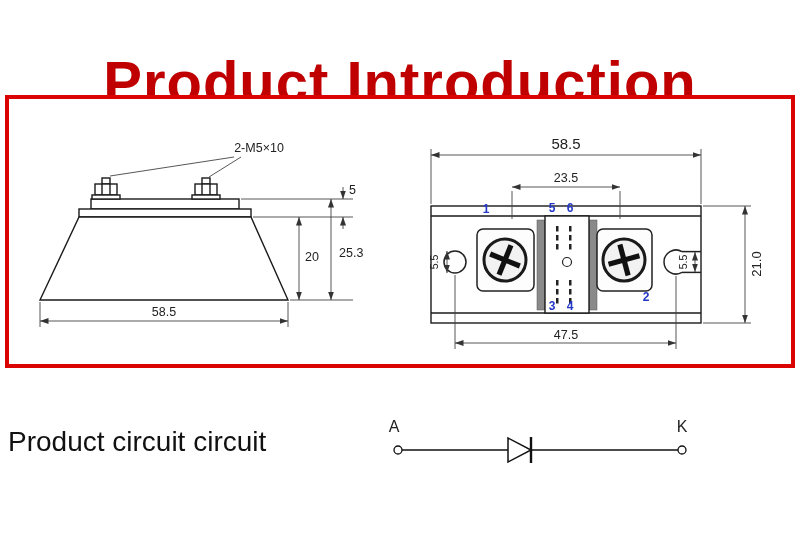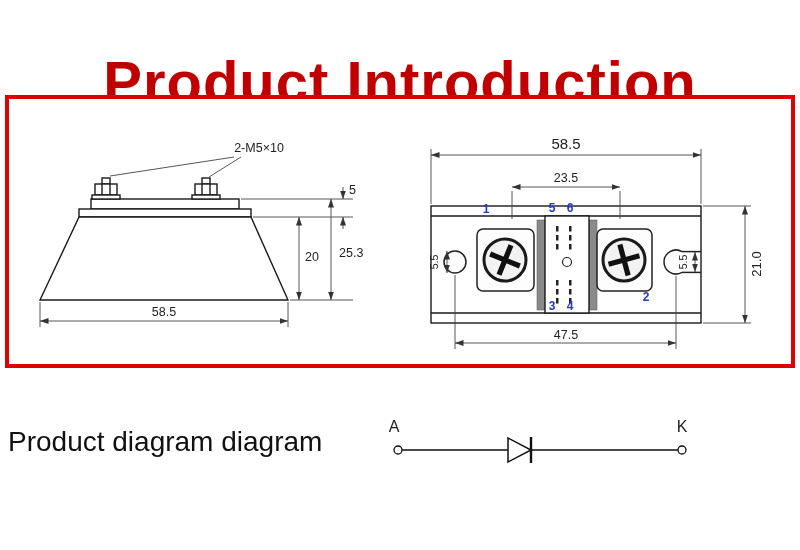--- a/index.html
+++ b/index.html
@@ -165,21 +165,21 @@
       <text x="752" y="165" text-anchor="middle" font-size="13" transform="rotate(-90 752 165)">21.0</text>
 
       <line class="dimline" x1="446" y1="176" x2="446" y2="250"></line>
       <line class="dimline" x1="667" y1="177" x2="667" y2="250"></line>
       <line class="dimline" x1="446" y1="244" x2="667" y2="244" marker-start="url(#arr)" marker-end="url(#arr)"></line>
       <text class="dim-t" x="557" y="240" text-anchor="middle">47.5</text>
     </g>
   </svg>
 </div>
 
-<div class="caption">Product diagram diagram</div>
+<div class="caption">Product circuit circuit</div>
 
 <svg class="circuit-svg" width="330" height="78" viewBox="0 0 330 78">
   <line x1="20" y1="40" x2="304" y2="40" stroke="#111" stroke-width="1.4"></line>
   <circle cx="20" cy="40" r="4" fill="#fff" stroke="#111" stroke-width="1.3"></circle>
   <circle cx="304" cy="40" r="4" fill="#fff" stroke="#111" stroke-width="1.3"></circle>
   <g>
     <polygon points="130,28 130,52 153,40" fill="#fff" stroke="#111" stroke-width="1.5"></polygon>
     <line x1="153" y1="27" x2="153" y2="53" stroke="#111" stroke-width="2.4"></line>
   </g>
   <text x="16" y="22" text-anchor="middle" font-size="16">A</text>

